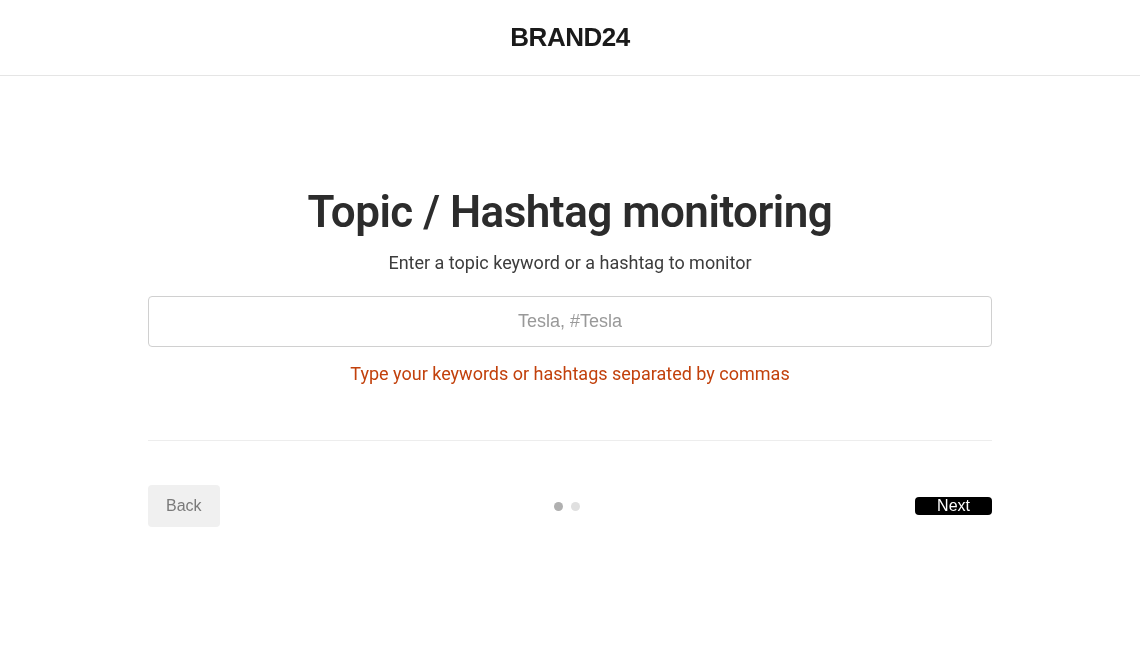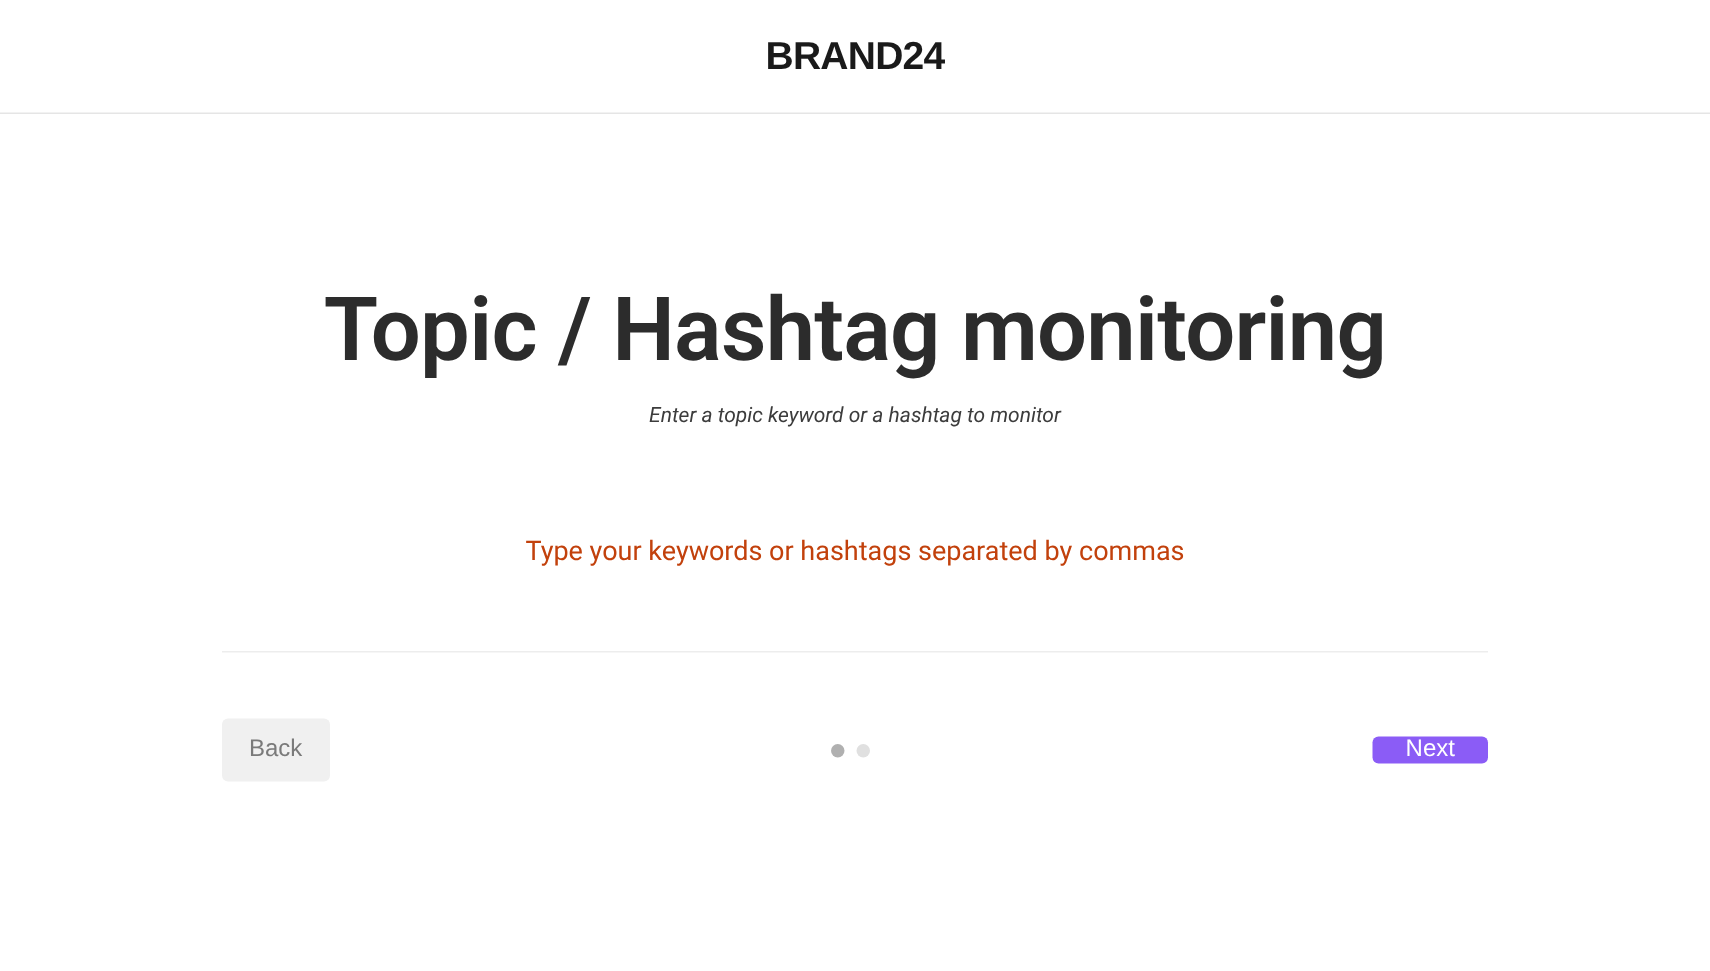--- a/index.html
+++ b/index.html
@@ -25,32 +25,31 @@
       font-weight: 900;
       letter-spacing: -0.5px;
       color: #1a1a1a;
     }
     .main {
       max-width: 844px;
       margin: 0 auto;
       padding: 110px 0 0 0;
     }
     .page-title {
-      font-size: 59px;
+      font-size: 44px;
       font-weight: 600;
       color: #2c2c2c;
       margin-bottom: 14px;
       letter-spacing: -0.5px;
     }
     .page-subtitle {
-      font-size: 14px;
+      font-size: 18px;
       color: #3c3c3c;
       font-weight: 400;
-      margin-bottom: 72px;
-      font-style: italic;
+      margin-bottom: 23px;
     }
     .keyword-input {
       width: 100%;
       padding: 14px 16px;
       font-size: 18px;
       color: #333;
       border: 1px solid #d0d0d0;
       border-radius: 4px;
       outline: none;
     }
@@ -91,40 +90,41 @@
     .dot {
       width: 9px;
       height: 9px;
       border-radius: 50%;
       background: #e0e0e0;
     }
     .dot.active {
       background: #b0b0b0;
     }
     .next-button {
-      background: #8b5cf6;
+      background: #000000;
       color: #ffffff;
       border: none;
       padding: 0 22px;
       font-size: 16px;
       border-radius: 4px;
       cursor: pointer;
     }
   </style>
 </head>
 <body>
 
 <div class="header">
   <div class="logo">BRAND24</div>
 </div>
 
 <div class="main">
   <h1 class="page-title">Topic / Hashtag monitoring</h1>
   <p class="page-subtitle">Enter a topic keyword or a hashtag to monitor</p>
 
+  <input type="text" class="keyword-input" placeholder="Tesla, #Tesla" value="" style="">
 
   <p class="input-hint">Type your keywords or hashtags separated by commas</p>
 
   <hr class="divider">
 
   <div class="footer-row">
     <button class="back-button">Back</button>
 
     <div class="pagination-dots">
       <span class="dot active"></span>

